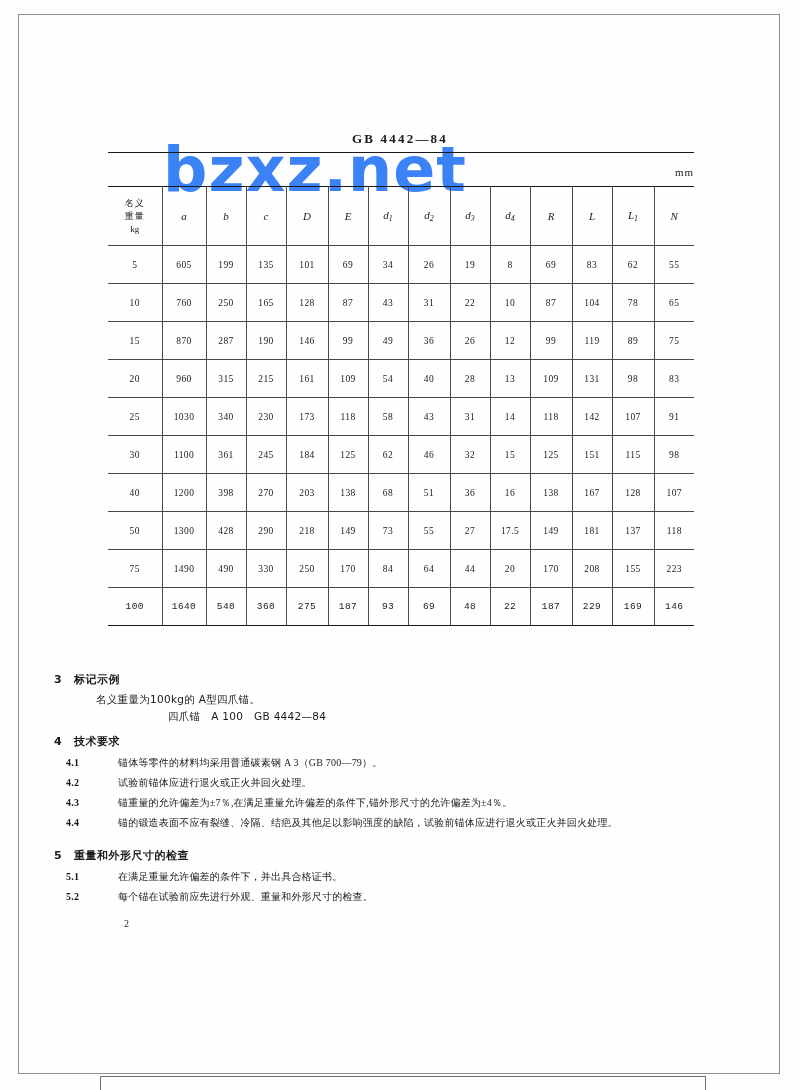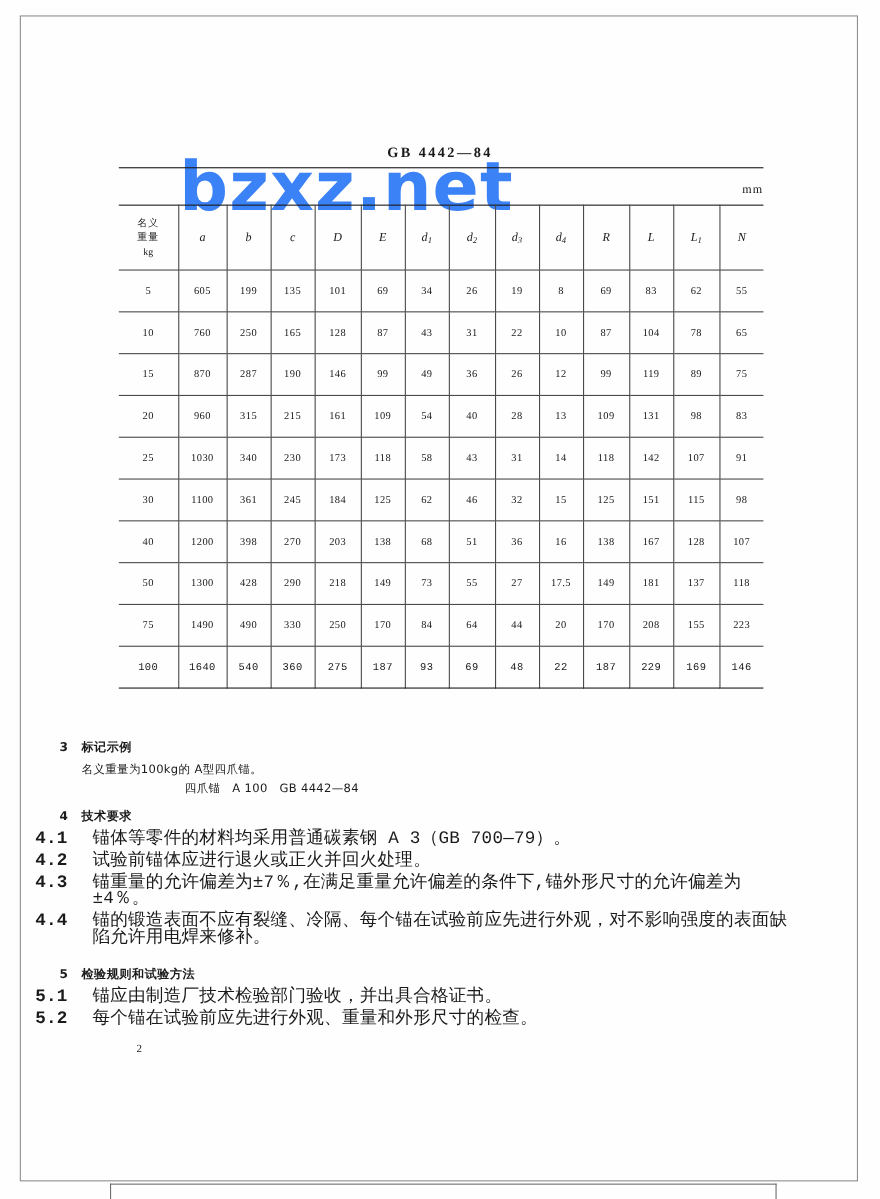--- a/index.html
+++ b/index.html
@@ -164,35 +164,35 @@
     letter-spacing: 0.5px;
     margin: 0 0 6px 0;
     padding-left: 54px;
   }
   .sec-head .num { display: inline-block; width: 20px; }
   .para-indent {
     font-family: "DejaVu Sans", sans-serif;
     font-size: 10.5px;
     letter-spacing: 0.3px;
     margin: 0 0 3px 0;
-    padding-left: 74px;
+    padding-left: 96px;
   }
   .para-indent2 {
     font-family: "DejaVu Sans", sans-serif;
     font-size: 10.5px;
     letter-spacing: 0.3px;
     margin: 0 1px 10px 0;
     padding-left: 168px;
   }
   .clause {
-    font-family: Liberation Mono, monospace;
-    font-size: 16px;
+    font-family: Liberation Serif, serif;
+    font-size: 10px;
     letter-spacing: 0.2px;
     margin: 0 0 5px 0;
-    padding-left: 84px;
+    padding-left: 118px;
     text-indent: -26px;
     padding-right: 78px;
     line-height: 15px;
   }
   .clause .cnum {
     font-weight: bold;
     display: inline-block;
     width: 26px;
   }
   .clause.wrap { text-indent: -26px; }
@@ -436,30 +436,30 @@
     <p class="clause">
       <span class="cnum">4.1</span><span>锚体等零件的材料均采用普通碳素钢 A 3（GB 700—79）。</span>
     </p>
     <p class="clause">
       <span class="cnum">4.2</span><span>试验前锚体应进行退火或正火并回火处理。</span>
     </p>
     <p class="clause">
       <span class="cnum">4.3</span><span>锚重量的允许偏差为±7％,在满足重量允许偏差的条件下,锚外形尺寸的允许偏差为±4％。</span>
     </p>
     <p class="clause wrap">
-      <span class="cnum">4.4</span><span>锚的锻造表面不应有裂缝、冷隔、每个锚在试验前应先进行外观，对不影响强度的表面缺陷允许用电焊来修补。</span>
+      <span class="cnum">4.4</span><span>锚的锻造表面不应有裂缝、冷隔、结疤及其他足以影响强度的缺陷，试验前锚体应进行退火或正火并回火处理。</span>
     </p>
 
     <div class="gap-md"></div>
 
     <p class="sec-head">
-      <span class="num">5</span><span>检验规则和试验方法</span>
+      <span class="num">5</span><span>重量和外形尺寸的检查</span>
     </p>
     <p class="clause">
-      <span class="cnum">5.1</span><span>锚应由制造厂技术检验部门验收，并出具合格证书。</span>
+      <span class="cnum">5.1</span><span>在满足重量允许偏差的条件下，并出具合格证书。</span>
     </p>
     <p class="clause">
       <span class="cnum">5.2</span><span>每个锚在试验前应先进行外观、重量和外形尺寸的检查。</span>
     </p>
 
     <p class="page-num">2</p>
   </div>
 
   <div class="footer-strip"></div>
 </div>

